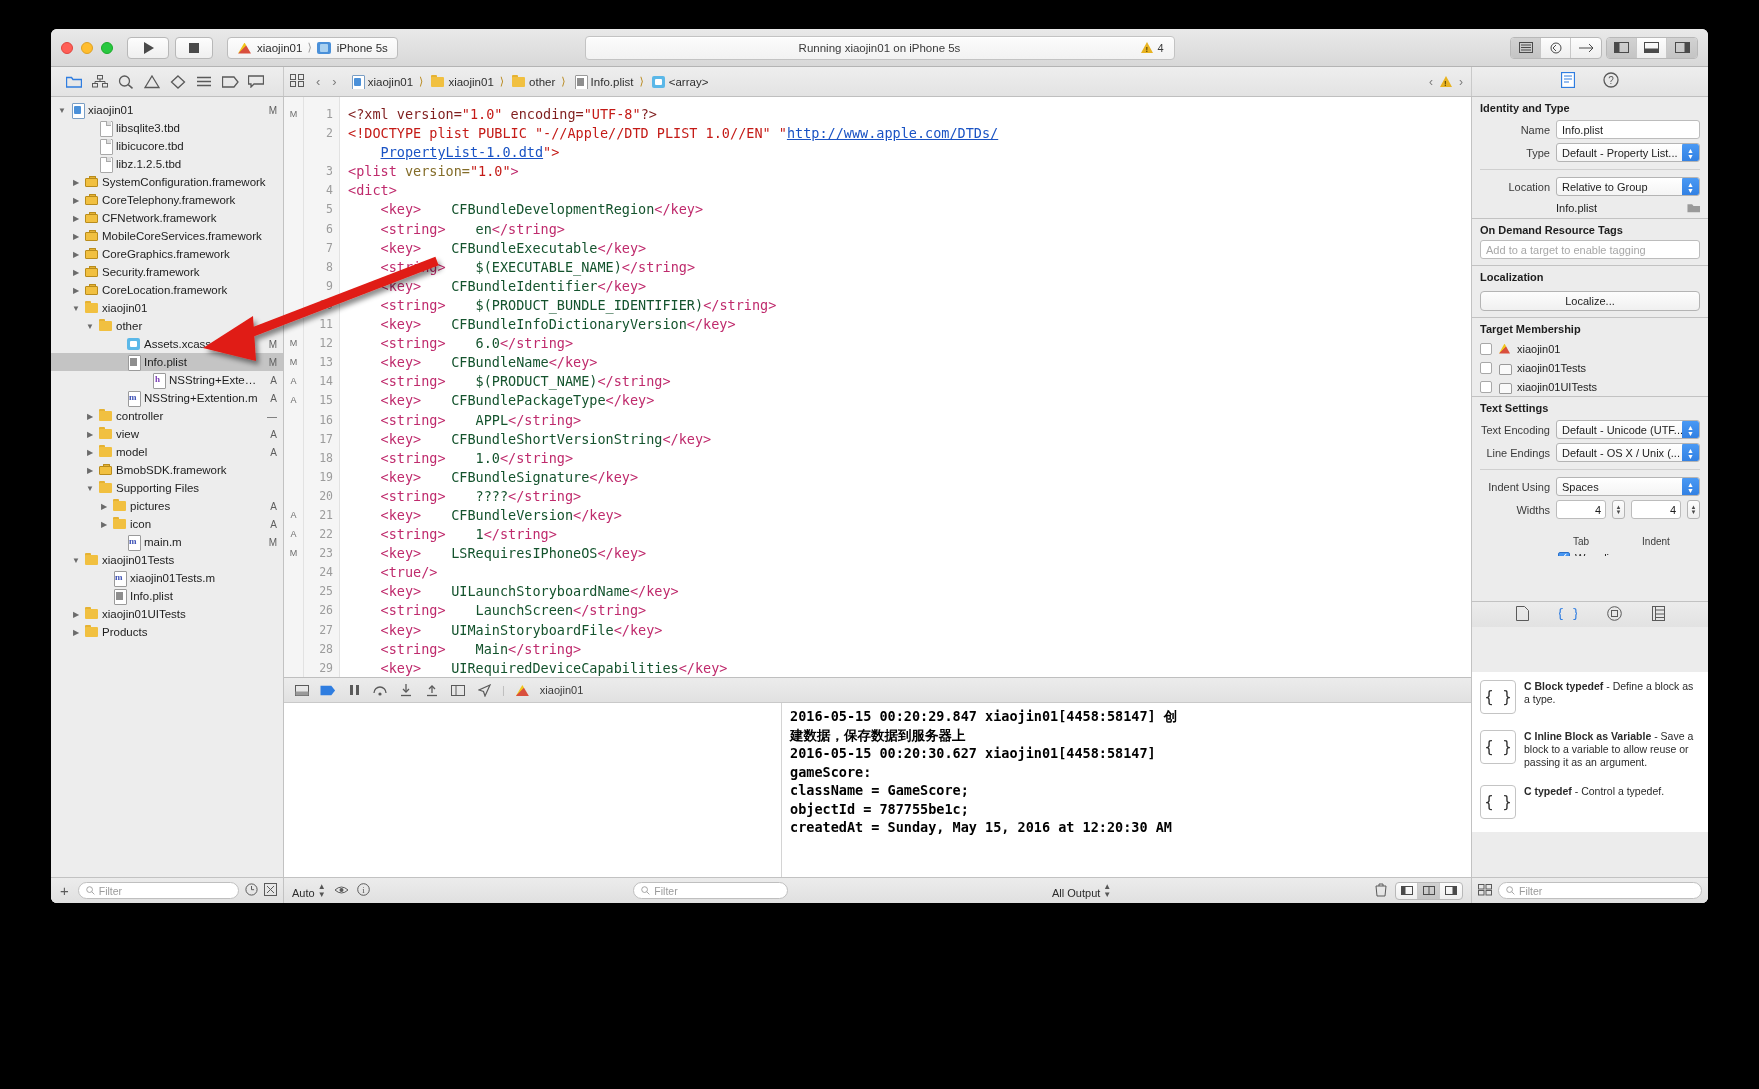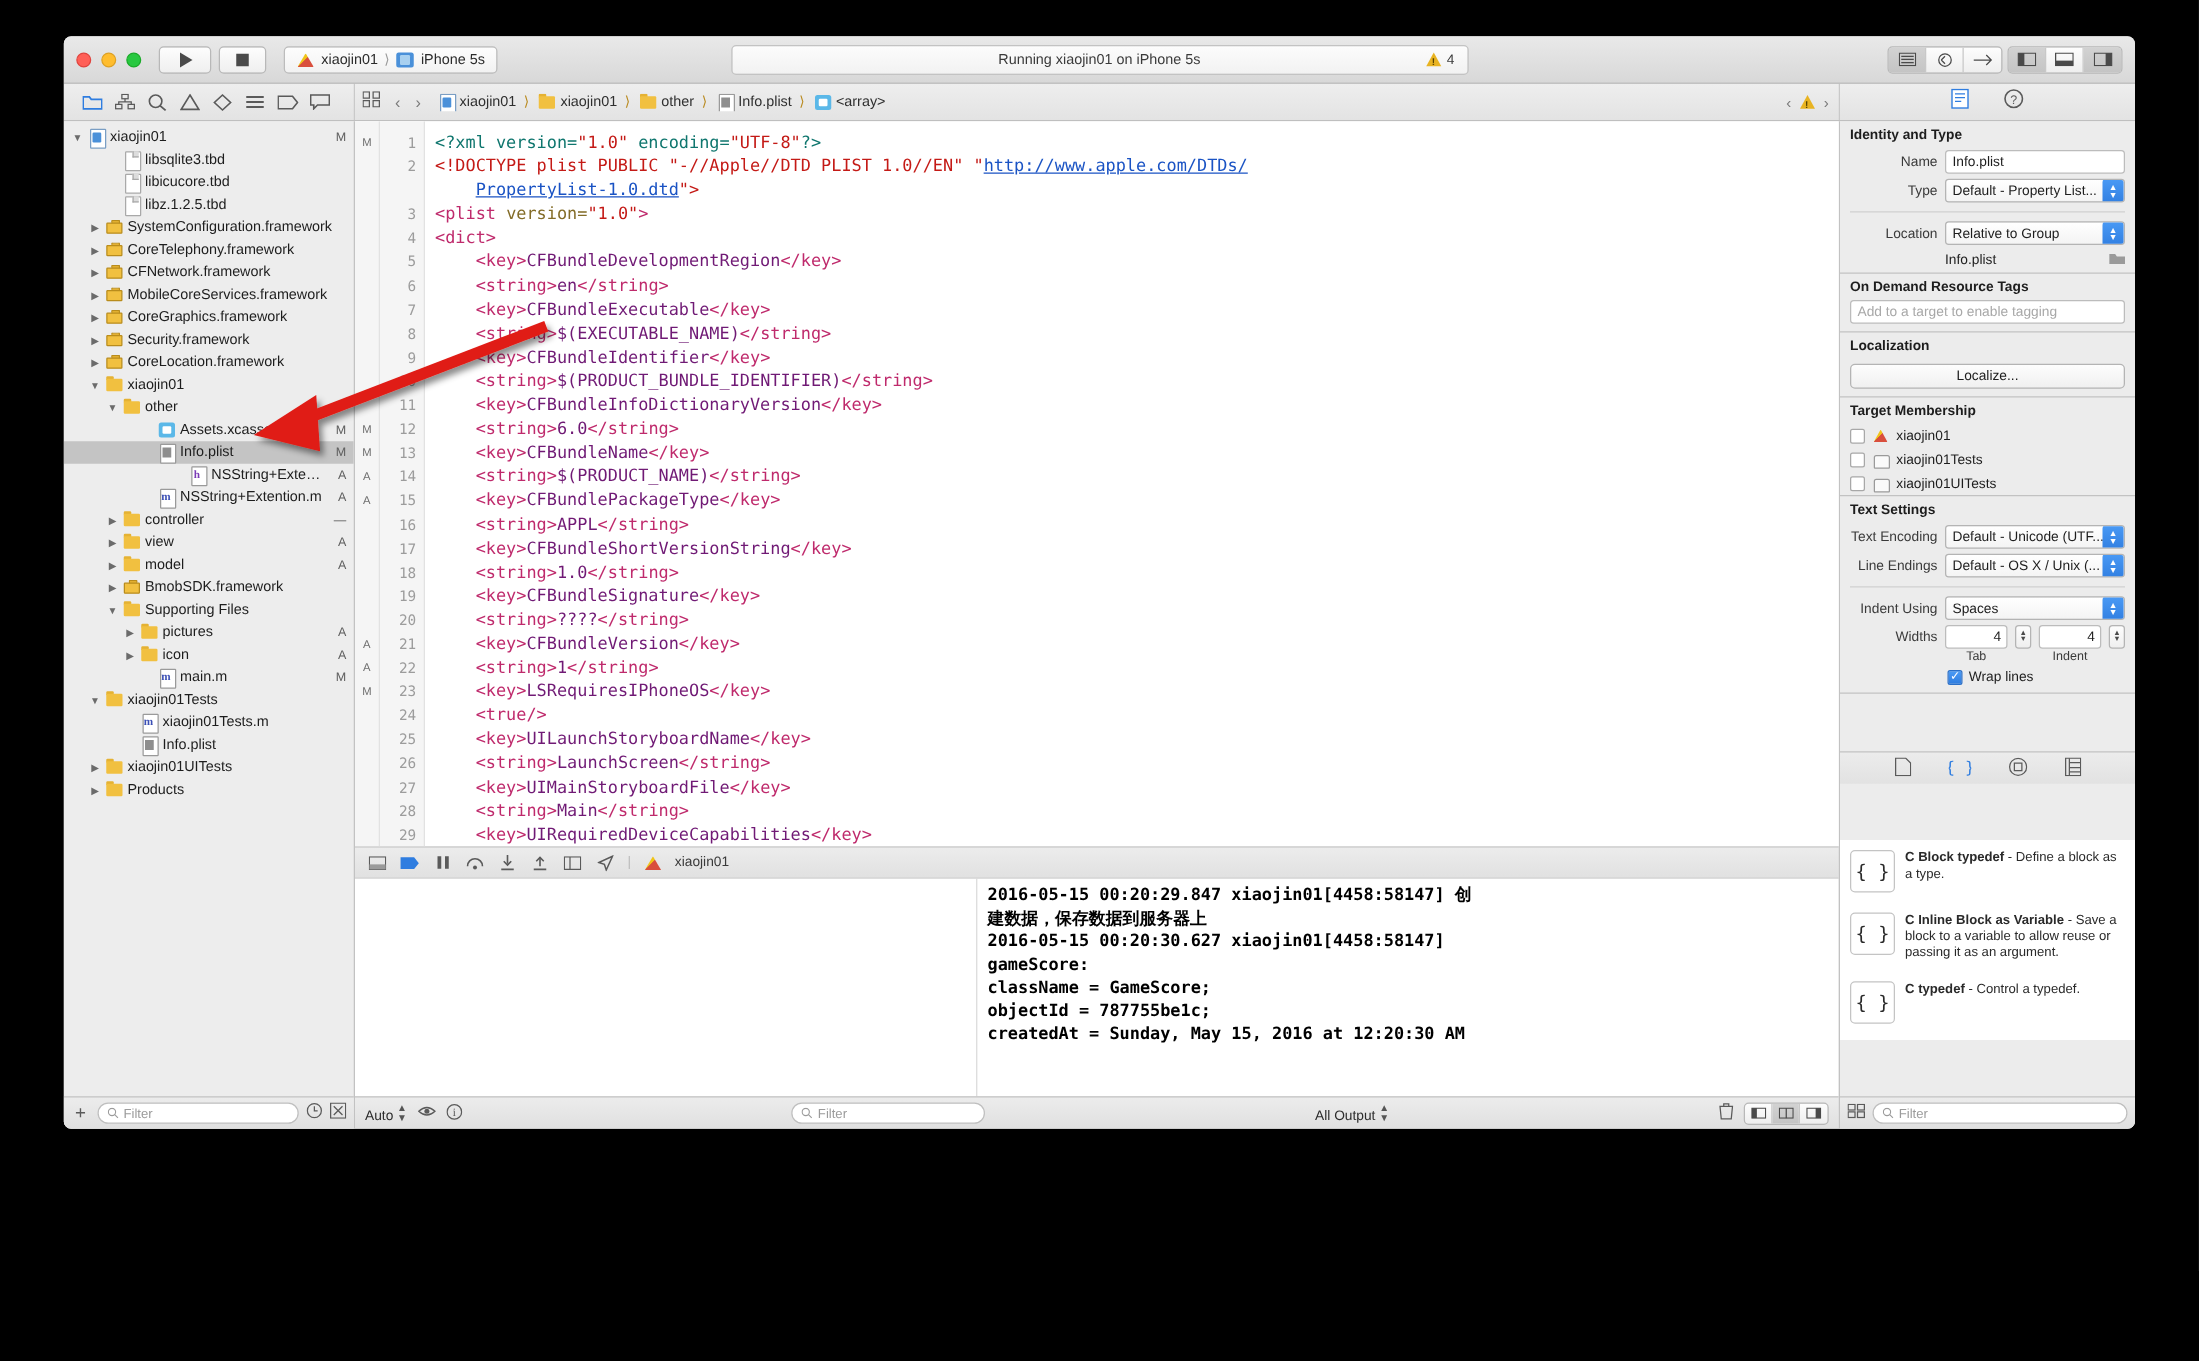--- a/index.html
+++ b/index.html
@@ -176,24 +176,24 @@
     width: 36px; flex:0 0 36px; background:#f5f5f5; border-right:1px solid #e2e2e2;
     font-size: 11.5px; color:#9c9c9c; text-align:right; padding: 8px 6px 0 0;
     font-family:"DejaVu Sans Mono", monospace; line-height:19.1px;
   }
   .code {
     flex:1; padding: 8px 0 0 8px; font-family:"DejaVu Sans Mono", monospace;
     font-size: 13.5px; line-height:19.1px; color:#000; white-space:pre; overflow:hidden;
   }
   .t-tag{color:#bf2a6c;}
   .t-str{color:#c41a16;}
-  .t-txt{color:#701a75;}
+  .t-txt{color:#14532d;margin-left:30px;}
   .t-attr{color:#836c28;}
   .t-link{color:#1a53c4; text-decoration:underline;}
-  .t-decl{color:#0f766e;}
+  .t-decl{color:#7f1d1d;}
 
   .mod-line { height:19.1px; line-height:19.1px; }
 
   
   .debug-bar {
     height: 26px; flex:0 0 26px;
     background: linear-gradient(to bottom,#ececec,#e1e1e1);
     border-top:1px solid #bfbfbf; border-bottom:1px solid #c9c9c9;
     display:flex; align-items:center; gap:10px; padding: 0 10px;
     font-size:11px; color:#3a3a3a;
@@ -1007,21 +1007,21 @@
             <span class="stepper">▲<br>▼</span>
           </span>
         </div>
         <div class="widths-row">
           <span class="ilabel">Widths</span>
           <span class="num-field">4</span>
           <span class="mini-step">▲<br>▼</span>
           <span class="num-field">4</span>
           <span class="mini-step">▲<br>▼</span>
         </div>
-        <div style="display:flex; padding: 1px 8px 3px 0;">
+        <div style="display:flex; padding: 1px 8px 3px 0; margin-top: 16px;">
           <span style="width:78px;flex:0 0 78px;"></span>
           <span class="sub-label" style="flex:1;">Tab</span>
           <span style="flex:0 0 13px;"></span>
           <span class="sub-label" style="flex:1;">Indent</span>
           <span style="flex:0 0 13px;"></span>
         </div>
         <div style="display:flex; align-items:center; gap:5px; padding: 2px 8px 6px 86px;">
           <span class="cb on"></span>
           <span style="font-size:11px;">Wrap lines</span>
         </div>

